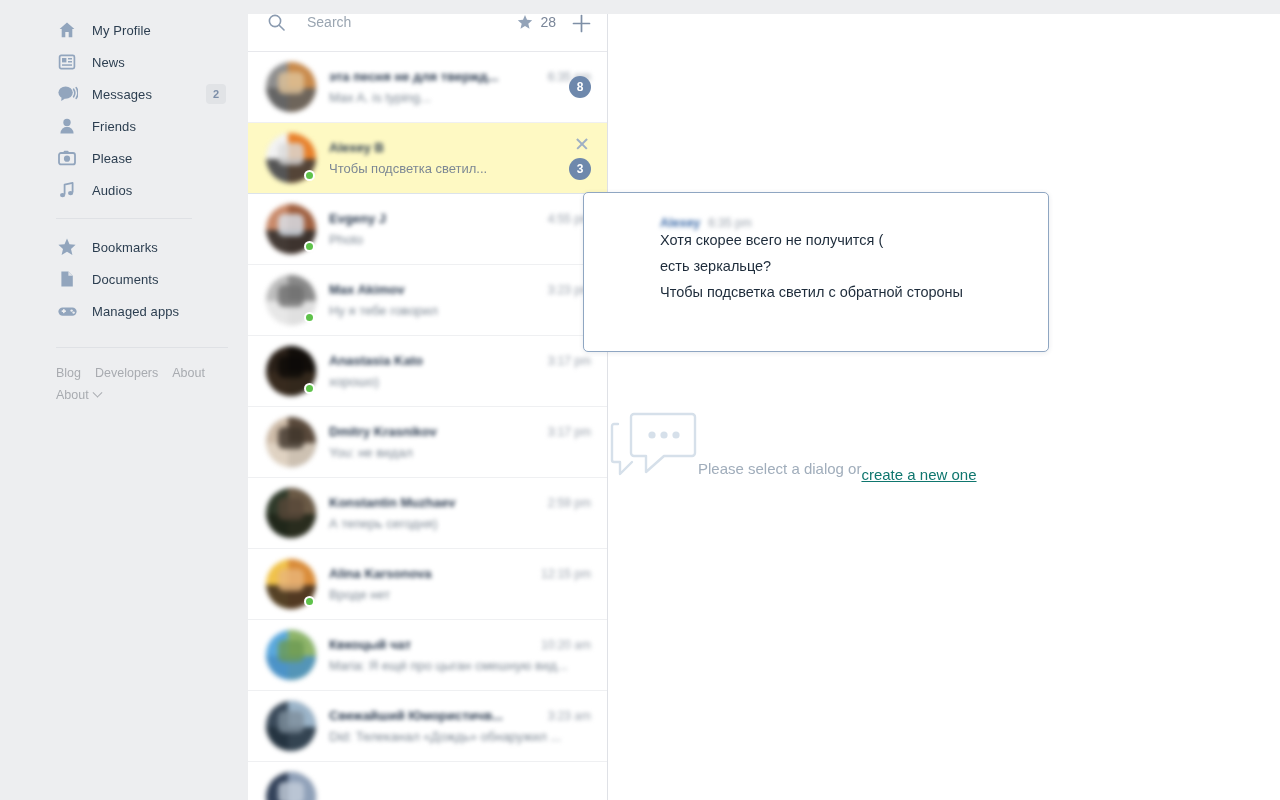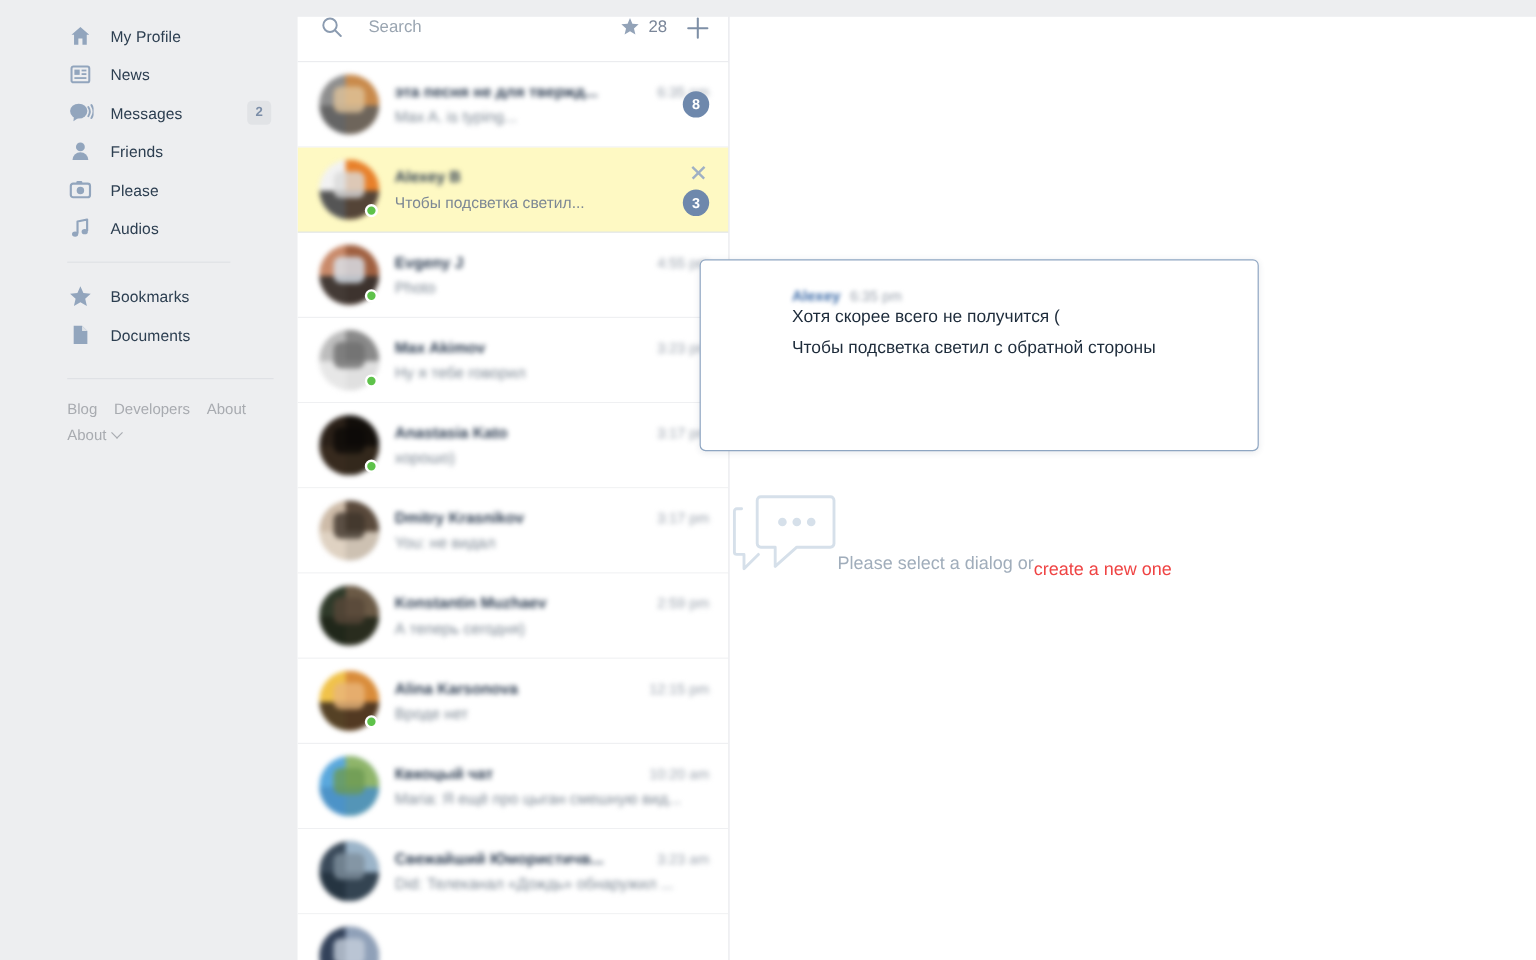--- a/index.html
+++ b/index.html
@@ -159,25 +159,25 @@
   .main {
     position: absolute; left: 608px; top: 14px;
     right: 0; bottom: 0; background: #fff;
   }
   .empty-state {
     position: absolute; left: 0; right: 0; top: 398px;
     display: flex; flex-direction: row; align-items: center;
   }
   .empty-icon { margin-bottom: 42px; }
   .empty-line1 { font-size: 15px; color: #a0adbb; margin-bottom: 11px; }
-  .empty-line2 { font-size: 15px; color: #ef4444; cursor: pointer; }
+  .empty-line2 { font-size: 15px; color: #0f766e; cursor: pointer; text-decoration: underline; }
 
   
   .popup {
-    position: absolute; left: 583px; top: 216px;
+    position: absolute; left: 583px; top: 192px;
     width: 466px; height: 160px;
     background: #fff;
     border: 1px solid #8fa6c2;
     border-radius: 5px;
     box-shadow: 0 1px 5px rgba(40,60,90,.10);
     padding: 20px 22px 18px 26px;
     display: flex;
   }
   .popup-avatar {
     flex: 0 0 36px; width: 36px; height: 36px;
@@ -274,20 +274,32 @@
           <span class="nav-label">Bookmarks</span>
         </li>
         <li class="nav-item">
           <span class="nav-icon">
             <svg width="20" height="20" viewBox="0 0 20 20">
               <path d="M4.4 2.4 h7 l4.4 4.4 v10.8 h-11.4 z" fill="#92a5bd"></path>
               <path d="M11.4 2.4 v4.4 h4.4 z" fill="#dfe3e8"></path>
             </svg>
           </span>
           <span class="nav-label">Documents</span>
+        </li>
+        <li class="nav-item">
+          <span class="nav-icon">
+            <svg width="21" height="20" viewBox="0 0 21 20">
+              <rect x="1.4" y="6.4" width="18.2" height="8.4" rx="4.2" fill="#92a5bd"></rect>
+              <rect x="4.6" y="9.3" width="4.4" height="1.6" rx=".7" fill="#edeef0"></rect>
+              <rect x="6" y="7.9" width="1.6" height="4.4" rx=".7" fill="#edeef0"></rect>
+              <circle cx="14.6" cy="9.6" r="1.2" fill="#edeef0"></circle>
+              <circle cx="16.6" cy="11.6" r="1.2" fill="#edeef0"></circle>
+            </svg>
+          </span>
+          <span class="nav-label">Managed apps</span>
         </li>
       </ul>
     <div class="nav-divider wide"></div>
     <div class="footer-links" id="footer-links">
         <span class="footer-link"><span>Blog</span></span>
         <span class="footer-link"><span>Developers</span></span>
         <span class="footer-link"><span>About</span></span>
         <span class="footer-link more">
           <span>About</span>
           <span class="chev"></span>
@@ -537,18 +549,19 @@
       <i style="left:0px;top:18px;width:24px;height:14px;background:#3a3a3a;transform:rotate(-18deg)"></i>
       <i style="left:16px;top:6px;width:16px;height:13px;background:#2f2f2f;border-radius:4px"></i>
     </div>
     <div class="popup-body">
       <div class="popup-head">
         <span class="popup-author">Alexey</span>
         <span class="popup-time">6:35 pm</span>
       </div>
       <div id="popup-msgs">
           <div class="popup-msg">Хотя скорее всего не получится (</div>
+          <div class="popup-msg">есть зеркальце?</div>
           <div class="popup-msg">Чтобы подсветка светил с обратной стороны</div>
         </div>
     </div>
   </div>
 
 </div>
 
 </body></html>

